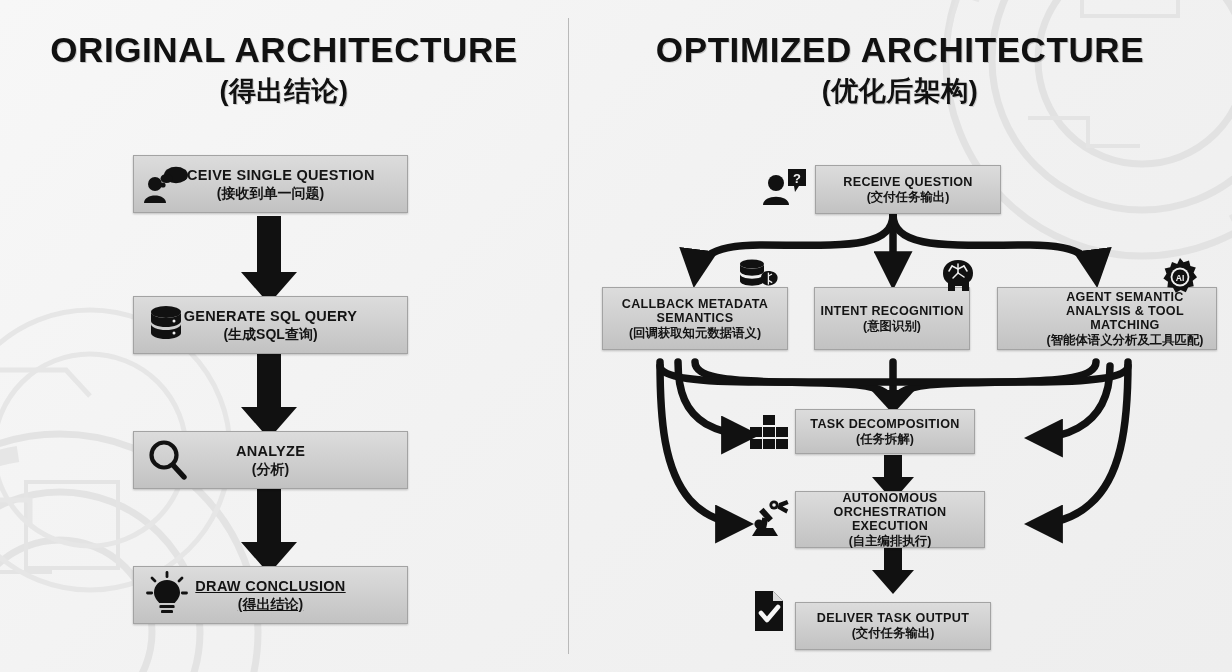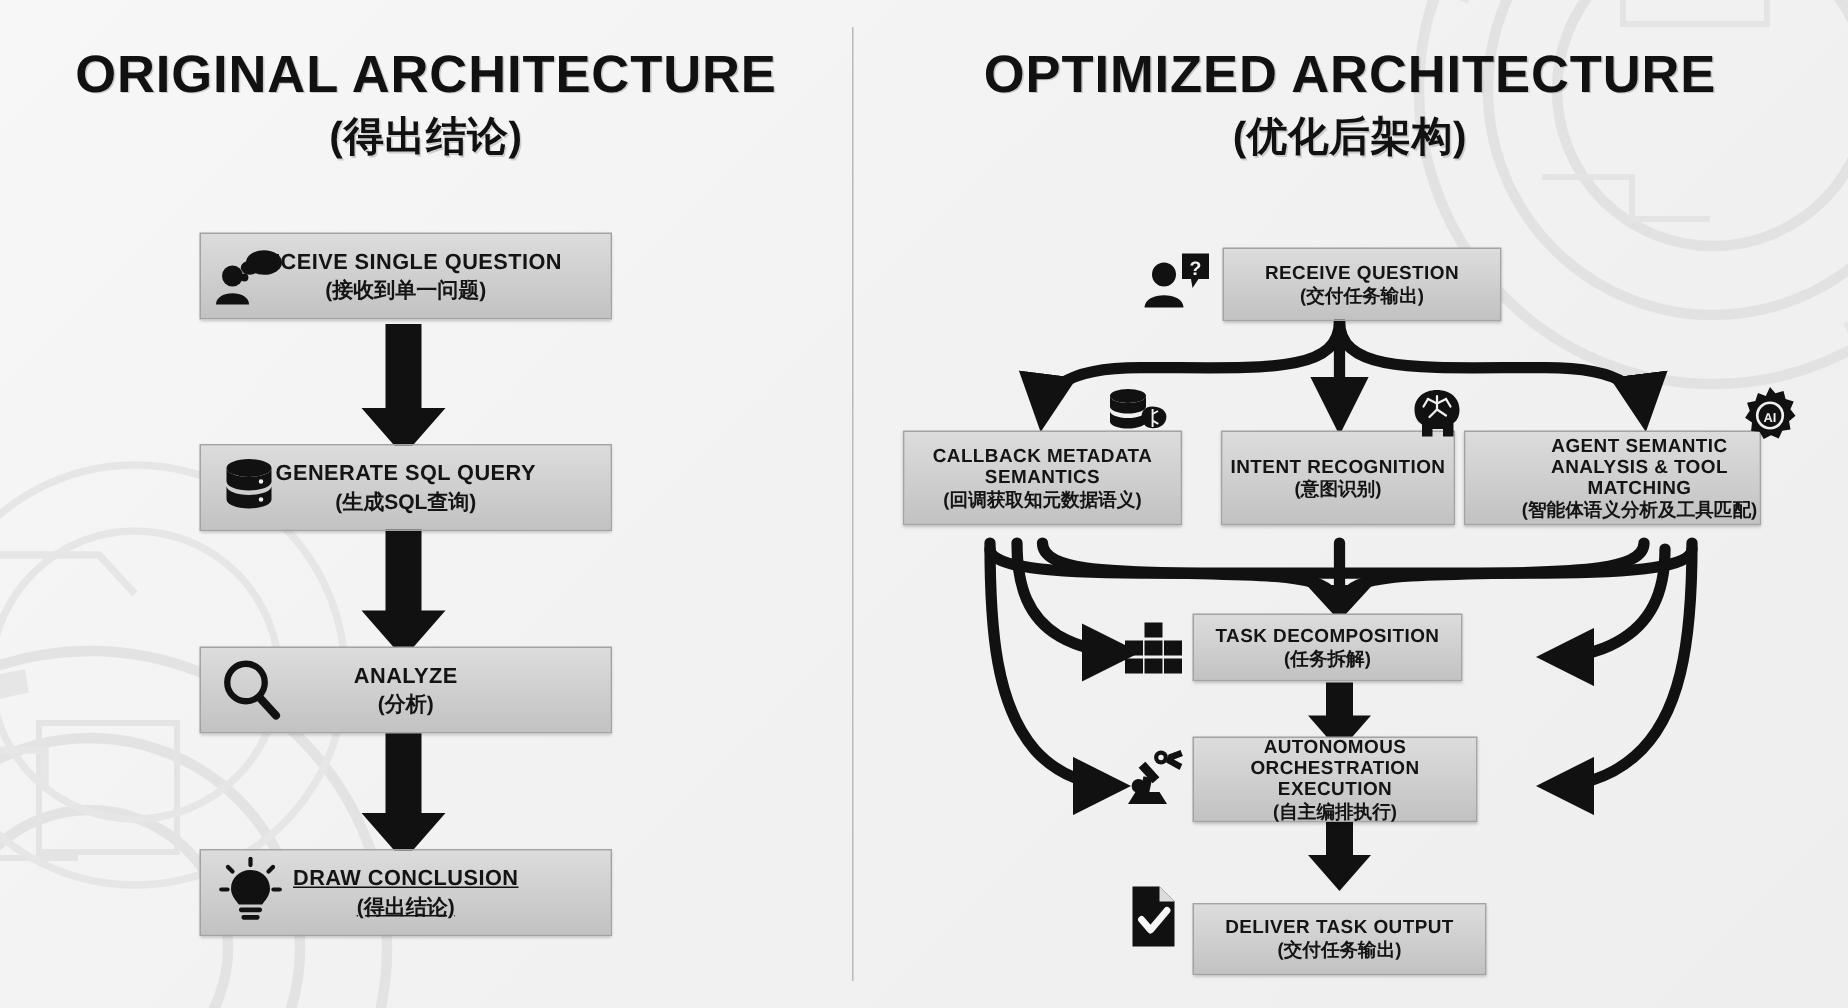--- a/index.html
+++ b/index.html
@@ -271,21 +271,21 @@
     </div>
   </div>
 
   <div class="node right" style="left:814px; top:287px; width:156px; height:63px;">
     <div>
       <span class="lbl-en">INTENT RECOGNITION</span>
       <span class="lbl-zh">(意图识别)</span>
     </div>
   </div>
 
-  <div class="node right" style="left:976px; top:287px; width:198px; height:63px;padding-left:36px;">
+  <div class="node right" style="left:997px; top:287px; width:220px; height:63px;padding-left:36px;">
     <div>
       <span class="lbl-en">AGENT SEMANTIC ANALYSIS &amp; TOOL MATCHING</span>
       <span class="lbl-zh">(智能体语义分析及工具匹配)</span>
     </div>
   </div>
 
   <div class="node right" style="left:795px; top:409px; width:180px; height:45px;">
     <div>
       <span class="lbl-en">TASK DECOMPOSITION</span>
       <span class="lbl-zh">(任务拆解)</span>

